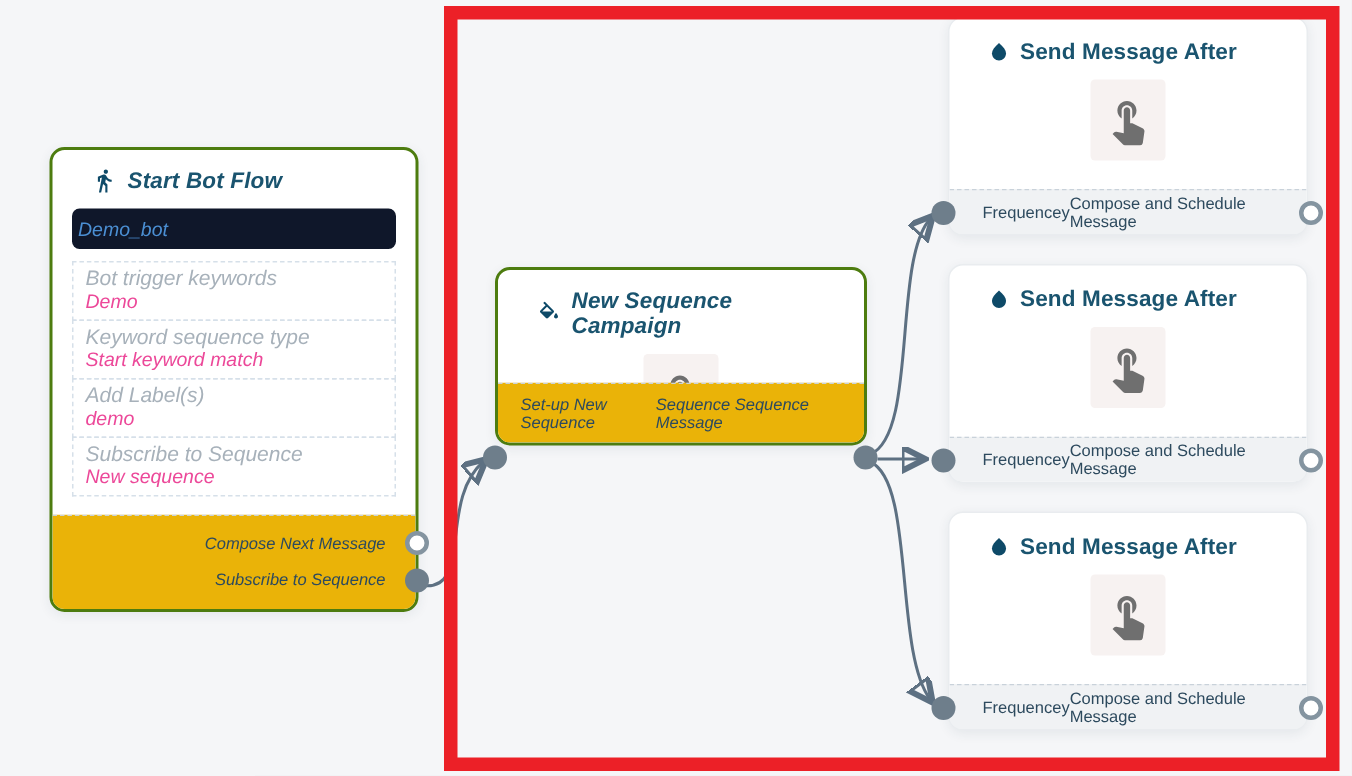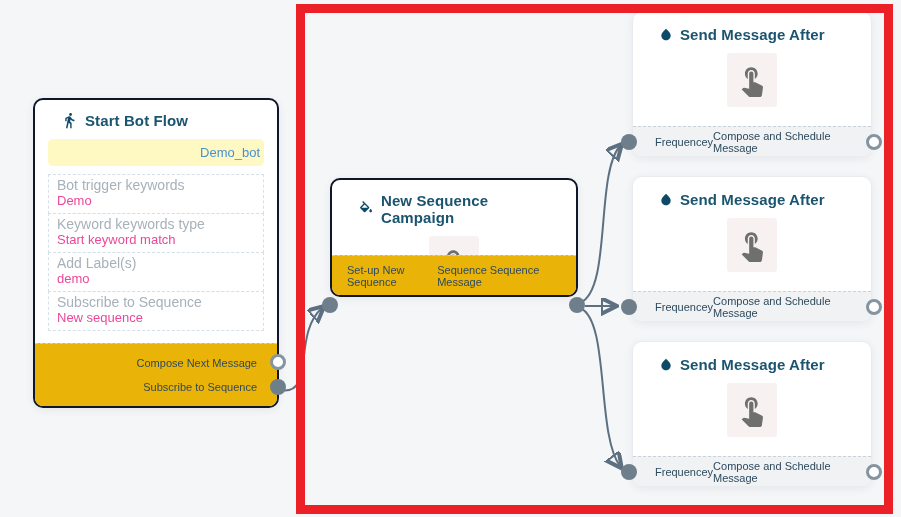--- a/index.html
+++ b/index.html
@@ -2,30 +2,30 @@
 <html><head>
 <meta charset="utf-8">
 <style>
   html,body{margin:0;padding:0;}
   body{font-family:"Liberation Sans",sans-serif;background:#e9eaec;}
   .canvas{position:relative;width:901px;height:517px;background:#f5f6f8;overflow:hidden;}
 
   
   .node{position:absolute;background:#fff;border-radius:10px;box-sizing:border-box;
         box-shadow:0 2px 8px rgba(40,60,80,.08);}
-  .node.blue{border:2px solid #0f172a;}
+  .node.blue{border:2px solid #4d7c0f;font-style:italic;}
   .node.plain{border:1px solid #e9ecef;}
   .node-header{display:flex;align-items:center;gap:7px;padding:12px 26px 8px;}
   .node-title{font-size:15px;font-weight:bold;color:#1a546f;letter-spacing:.1px;}
   .node-footer{position:absolute;left:0;right:0;bottom:0;background:#eab308;
         border-top:1px dashed #c9d2da;border-radius:0 0 8px 8px;box-sizing:border-box;}
 
   
-  .bot-name{margin:2px 13px 9px;padding:6px 4px;background:#fef9c3;border-radius:5px;
-        text-align:right;font-size:13px;color:#4b8fd3;}
+  .bot-name{margin:2px 13px 9px;padding:6px 4px;background:#0f172a;border-radius:5px;
+        text-align:left;font-size:13px;color:#4b8fd3;}
   .fields{margin:0 13px;}
   .field{border:1px dashed #d6e0e9;padding:3px 8px 4px;margin-top:-1px;}
   .field-label{font-size:14px;color:#a7b1ba;line-height:14px;}
   .field-value{font-size:13px;color:#ec4899;line-height:17px;}
   .start-footer{height:63px;padding:9px 20px 0 0;text-align:right;}
   .start-footer .port-label{display:block;font-size:11px;color:#2d4a5e;line-height:20px;margin-bottom:4px;}
 
   
   .hand-box{width:50px;height:54px;margin:2px auto 0;background:#f7f2f1;border-radius:3px;
         display:flex;align-items:center;justify-content:center;cursor:pointer;}
@@ -77,21 +77,21 @@
       </span>
       <span class="node-title">Start Bot Flow</span>
     </div>
     <div class="bot-name">Demo_bot</div>
     <div class="fields">
       <div class="field">
         <div class="field-label">Bot trigger keywords</div>
         <div class="field-value">Demo</div>
       </div>
       <div class="field">
-        <div class="field-label">Keyword keywords type</div>
+        <div class="field-label">Keyword sequence type</div>
         <div class="field-value">Start keyword match</div>
       </div>
       <div class="field">
         <div class="field-label">Add Label(s)</div>
         <div class="field-value">demo</div>
       </div>
       <div class="field">
         <div class="field-label">Subscribe to Sequence</div>
         <div class="field-value">New sequence</div>
       </div>

